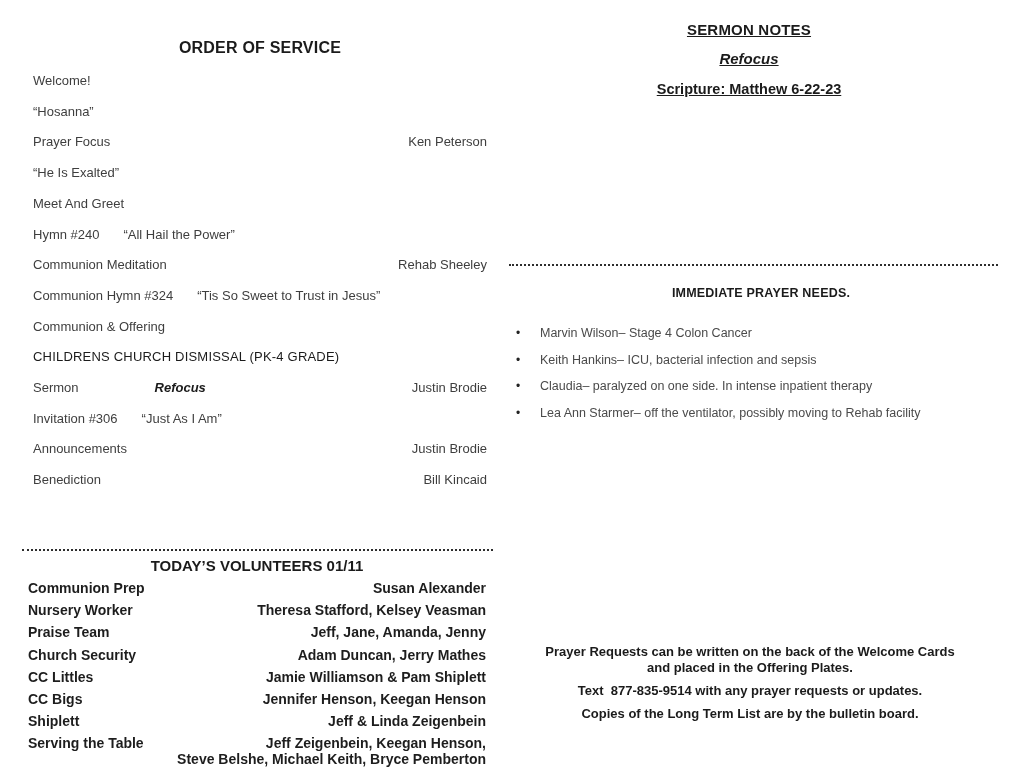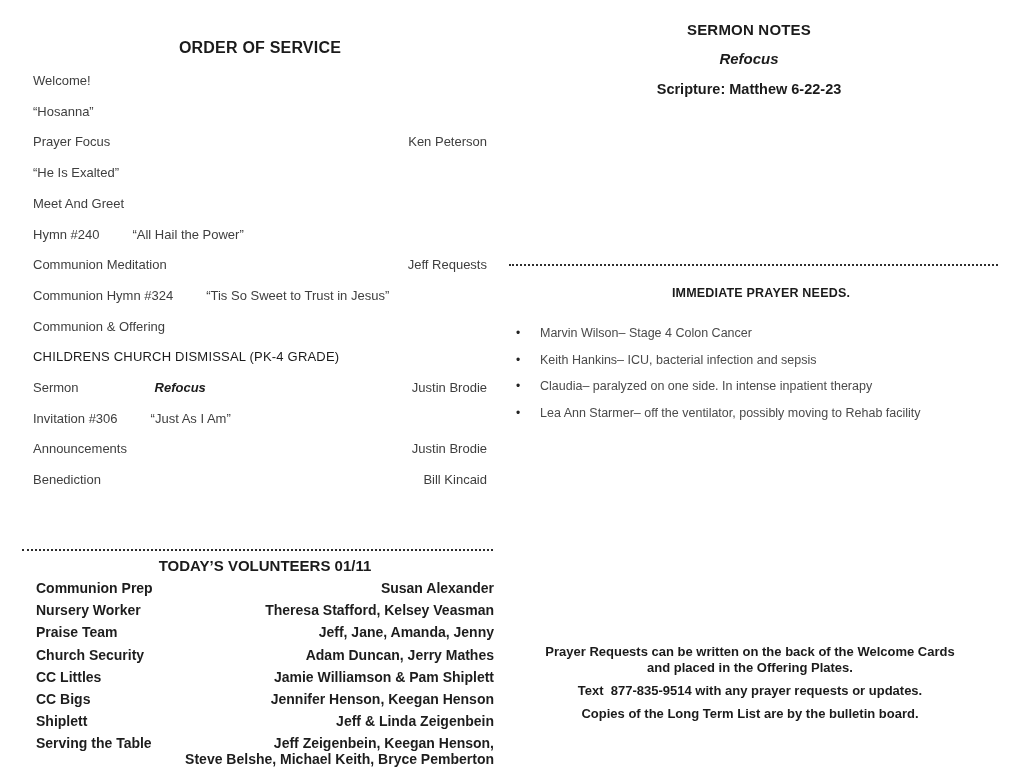--- a/index.html
+++ b/index.html
@@ -31,33 +31,33 @@
   .order-row {
     display: flex;
     align-items: flex-end;
     white-space: nowrap;
     font-size: 13px;
     font-weight: 400;
     color: #3e3e3e;
     line-height: 30.7px;
   }
   .order-row.o-strong { font-weight: 400; color: #1b1b1b; letter-spacing: 0.2px; }
-  .o-mid { margin-left: 33px; }
+  .o-mid { margin-left: 24px; }
   .o-mid.emph { margin-left: 76px; font-weight: 700; font-style: italic; color: #1b1b1b; }
   .o-right { margin-left: auto; }
 
   
   .dotted { position: absolute; height: 0; border-top: 2.5px dotted #2d2d2d; }
   .dotted-left  { left: 22px;  top: 549px; width: 471px; }
   .dotted-right { left: 509px; top: 264px; width: 489px; }
 
   
   .vol {
     position: absolute;
-    left: 36px;
+    left: 28px;
     top: 556px;
     width: 458px;
   }
   .vol-title {
     margin: 0 0 6px 0;
     text-align: center;
     font-size: 15px;
     font-weight: 700;
     color: #1b1b1b;
     line-height: 19px;
@@ -74,20 +74,21 @@
   .vol-names { text-align: right; }
 
   
   .sermon {
     position: absolute;
     left: 508px;
     top: 20px;
     width: 482px;
     text-align: center;
     color: #1b1b1b;
+    text-decoration: underline;
   }
   .sn-title { margin: 0; font-size: 15px; font-weight: 700; line-height: 20px; letter-spacing: 0.2px; }
   .sn-sermon { margin-top: 9px; font-size: 15px; font-weight: 700; font-style: italic; line-height: 20px; }
   .sn-scripture { margin-top: 10px; font-size: 14.5px; font-weight: 700; line-height: 20px; }
 
   
   .pn-title {
     position: absolute;
     left: 508px;
     top: 273px;
@@ -152,21 +153,21 @@
         </div>
         <div class="order-row">
           <span class="o-left">Meet And Greet</span>
         </div>
         <div class="order-row">
           <span class="o-left">Hymn #240</span>
           <span class="o-mid">“All Hail the Power”</span>
         </div>
         <div class="order-row">
           <span class="o-left">Communion Meditation</span>
-          <span class="o-right">Jeff Requests</span>
+          <span class="o-right">Rehab Sheeley</span>
         </div>
         <div class="order-row">
           <span class="o-left">Communion Hymn #324</span>
           <span class="o-mid">“Tis So Sweet to Trust in Jesus”</span>
         </div>
         <div class="order-row">
           <span class="o-left">Communion &amp; Offering</span>
         </div>
         <div class="order-row o-strong">
           <span class="o-left">CHILDRENS CHURCH DISMISSAL (PK-4 GRADE)</span>

